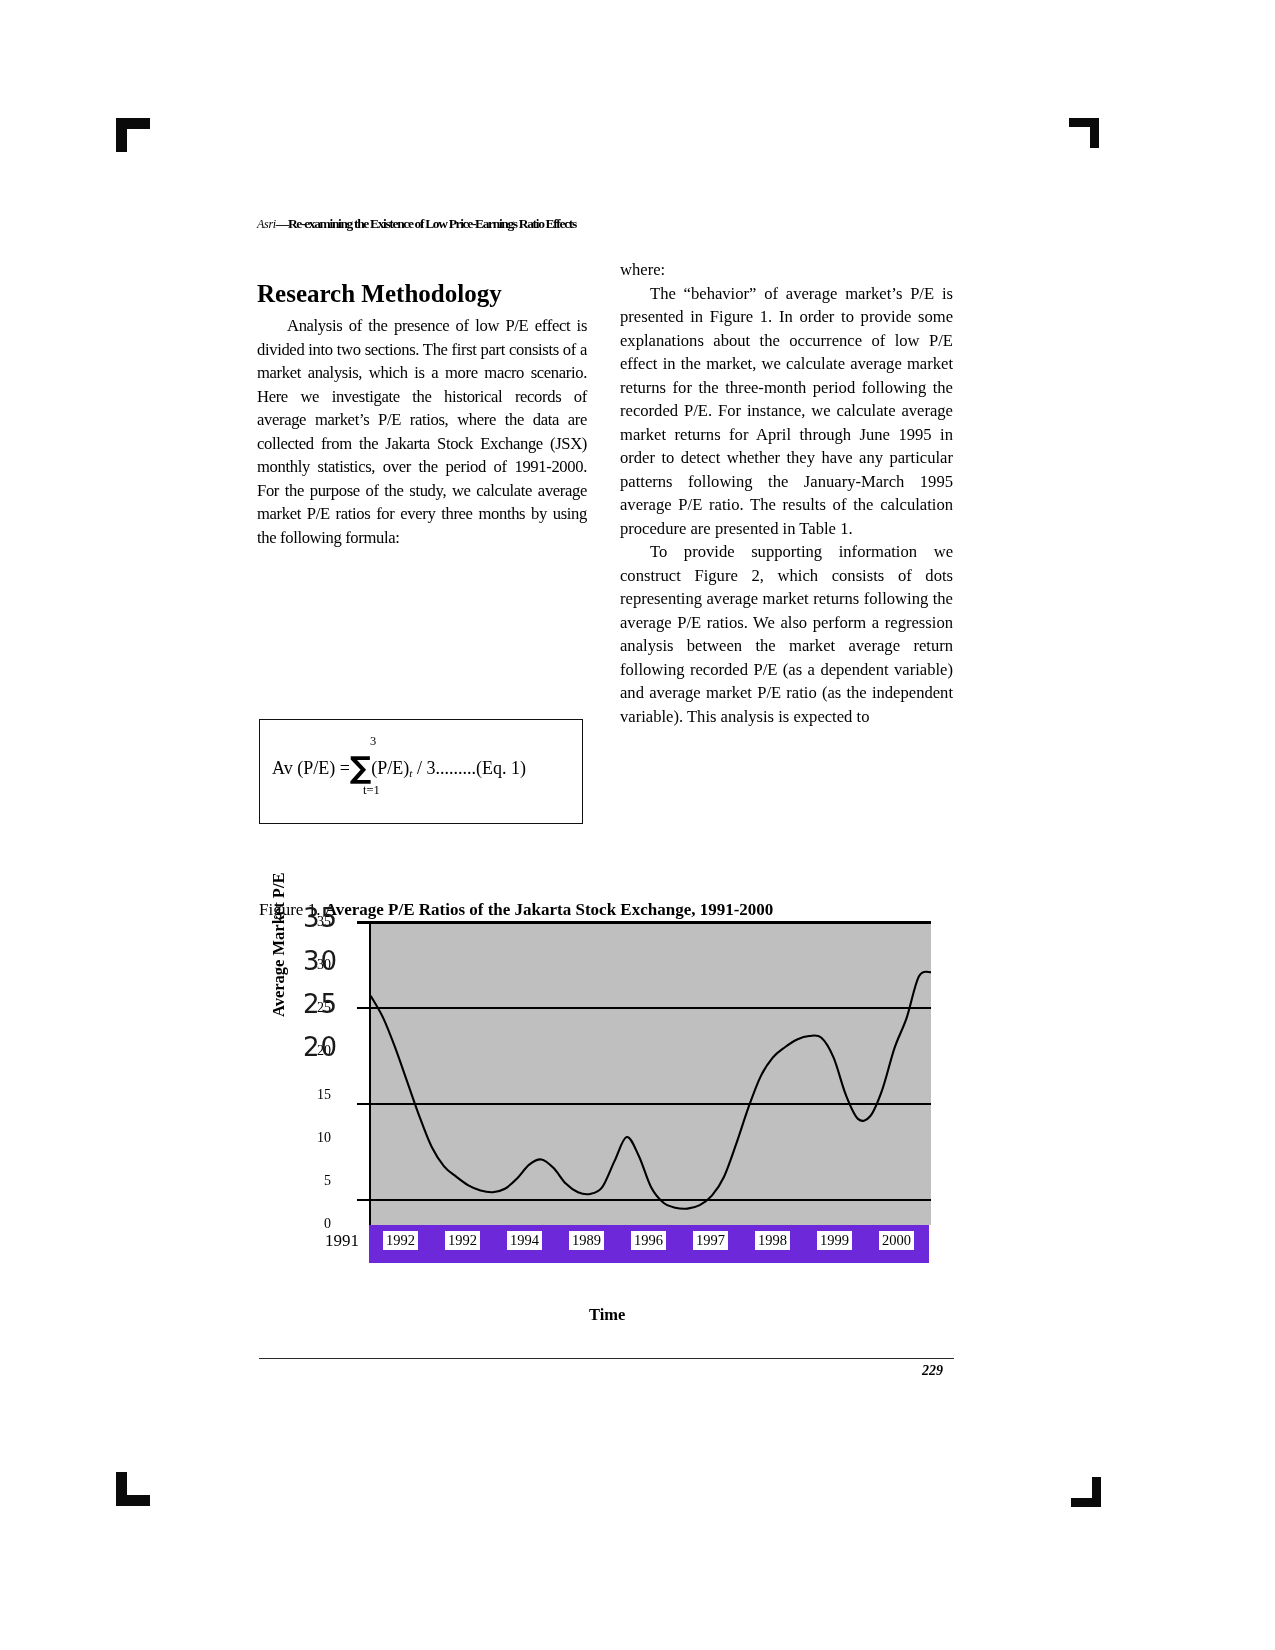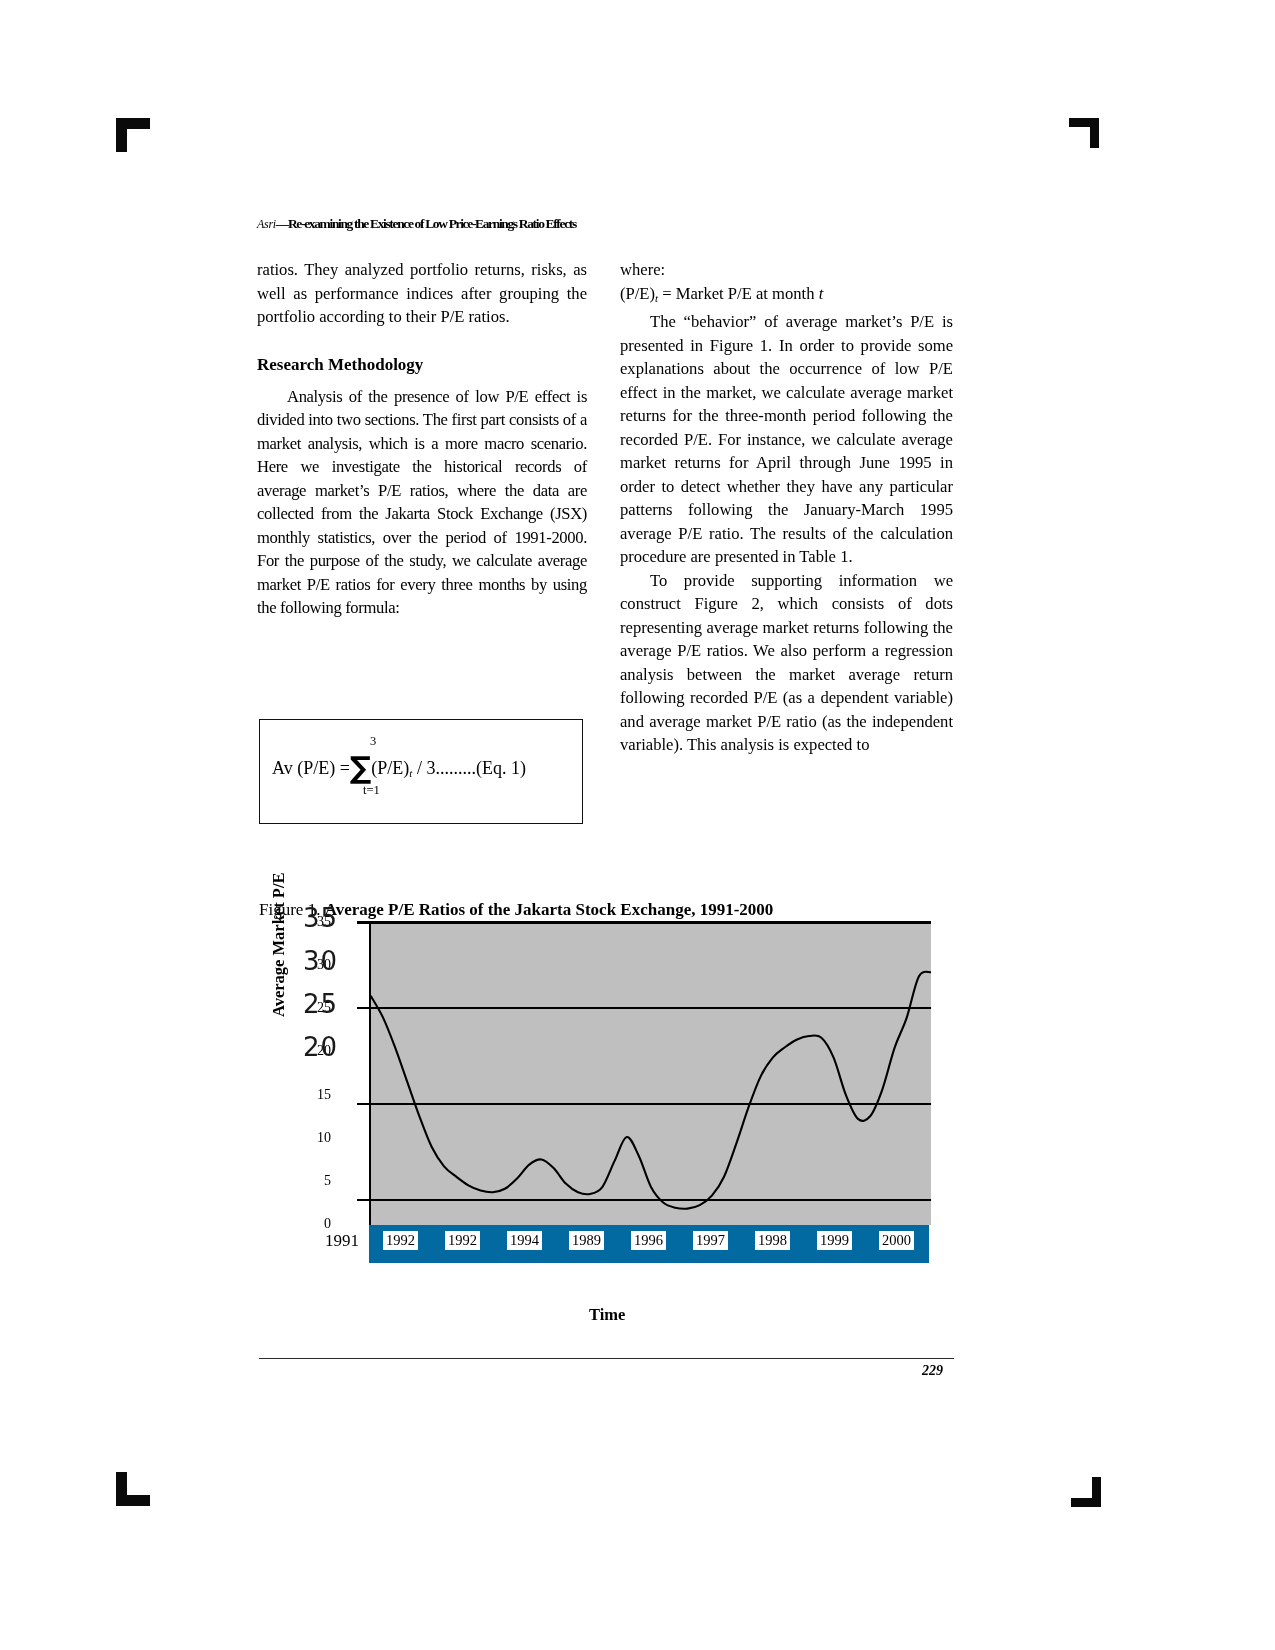--- a/index.html
+++ b/index.html
@@ -70,21 +70,21 @@
     text-justify: inter-word;
   }
   .col.left  { left: 257px; top: 258px; }
   .col.right { left: 620px; top: 258px; width: 333px; }
 
   .col p { margin: 0; }
   .col p.indent { text-indent: 30px; }
   .col p.tight { letter-spacing: -0.35px; }
 
   h2.section {
-    font-size: 17px;
+    font-size: 25px;
     font-weight: bold;
     margin: 24px 0 8px 0;
     line-height: 24px;
   }
 
   .nowrap-line { white-space: nowrap; }
 
   
   .eqbox {
     position: absolute;
@@ -213,21 +213,21 @@
     background: #000;
   }
   .plot svg { position: absolute; left: 0; top: 0; }
 
   .xaxis {
     position: absolute;
     left: 110px;
     top: 320px;
     width: 560px;
     height: 38px;
-    background: #0369a1;
+    background: #6d28d9;
   }
   .xaxis .yr {
     position: absolute;
     top: 6px;
     font-size: 14.5px;
     background: #ffffff;
     padding: 1px 3px;
     white-space: nowrap;
   }
   .year-1991 {
@@ -281,36 +281,34 @@
 <div class="crop br">
     <i class="h"></i>
     <i class="v"></i>
   </div>
 
 <div class="runhead">
   <span class="author">Asri</span><span class="title">—</span><span class="title">Re-examining the Existence of Low Price-Earnings Ratio Effects</span>
 </div>
 
 <div class="col left">
-  <p>ratios. They analyzed portfolio returns, risks, as well as performance indices after grouping the portfolio according to their P/E ratios.</p>
   <h2 class="section">Research Methodology</h2>
   <p class="indent tight">Analysis of the presence of low P/E effect is divided into two sections. The first part consists of a market analysis, which is a more macro scenario. Here we investigate the historical records of average market’s P/E ratios, where the data are collected from the Jakarta Stock Exchange (JSX) monthly statistics, over the period of 1991-2000. For the purpose of the study, we calculate average market P/E ratios for every three months by using the following formula:</p>
 </div>
 
 <div class="eqbox">
   <div class="eqline">
     <span>Av (P/E) =</span><span class="sigma">∑</span><span>(P/E)</span><sub class="it">t</sub><span> / 3</span><span>.........</span><span>(Eq. 1)</span>
   </div>
   <div class="sup-lim">3</div>
   <div class="sub-lim">t=1</div>
 </div>
 
 <div class="col right">
   <p>where:</p>
-  <p class="nowrap-line"><span>(P/E)</span><sub class="it">t</sub><span> = Market P/E at month </span><i>t</i></p>
   <p class="indent">The “behavior” of average market’s P/E is presented in Figure 1. In order to provide some explanations about the occurrence of low P/E effect in the market, we calculate average market returns for the three-month period following the recorded P/E. For instance, we calculate average market returns for April through June 1995 in order to detect whether they have any particular patterns following the January-March 1995 average P/E ratio. The results of the calculation procedure are presented in Table 1.</p>
   <p class="indent">To provide supporting information we construct Figure 2, which consists of dots representing average market returns following the average P/E ratios. We also perform a regression analysis between the market average return following recorded P/E (as a dependent variable) and average market P/E ratio (as the independent variable). This analysis is expected to</p>
 </div>
 
 <div class="figcaption">
   <span>Figure 1.</span>
   <b>Average P/E Ratios of the Jakarta Stock Exchange, 1991-2000</b>
 </div>
 
 <div class="figure">

